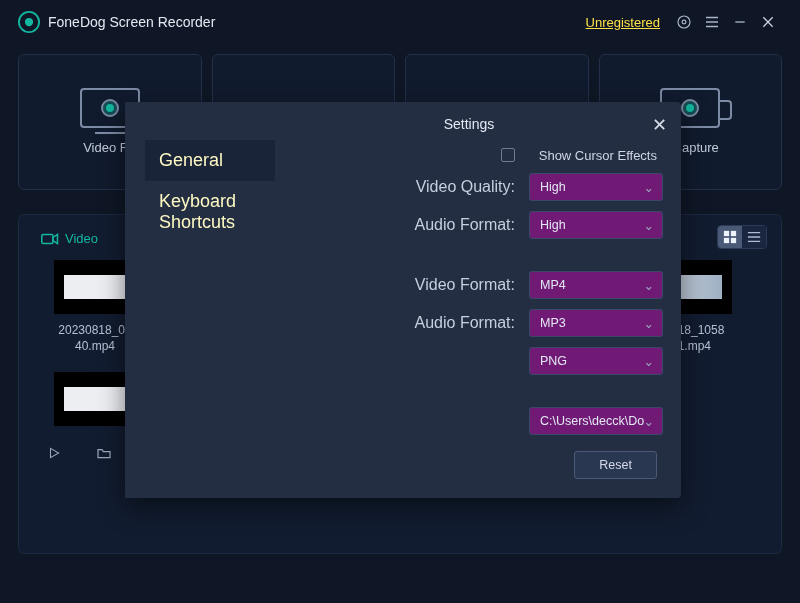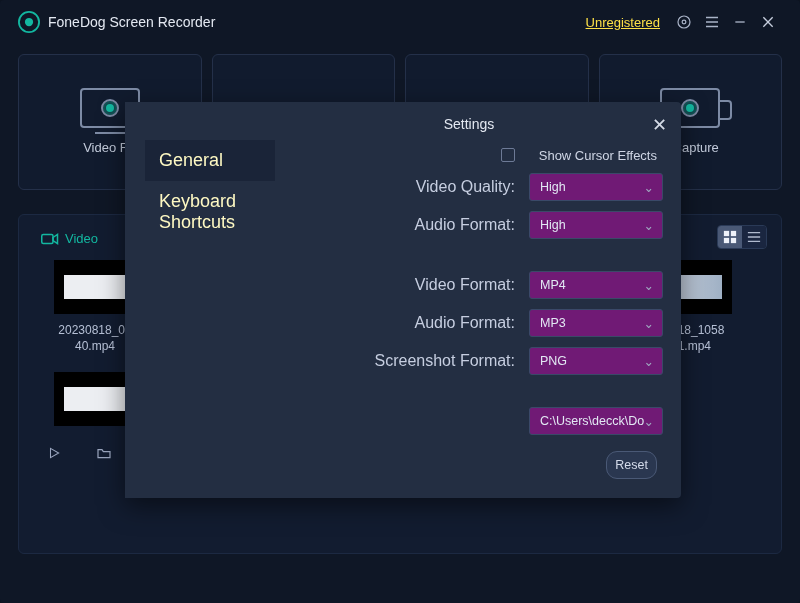--- a/index.html
+++ b/index.html
@@ -62,21 +62,21 @@
   .sc-label { font-size:13px; color:#cfd6e5; }
 
   .form-rows { display:flex; flex-direction:column; gap:10px; margin-top:10px; }
   .frow { display:flex; align-items:center; justify-content:flex-end; gap:10px; }
   .flabel { font-size:16px; color:#c6cee0; text-align:right; flex:1; padding-right:4px;}
   .fsel { width:134px; height:28px; background:#701a75; border:1px solid #3a4968; border-radius:3px; color:#e2e8f3; font-size:12.5px; padding:0 28px 0 10px; position:relative; display:flex; align-items:center; }
   .fsel .chev { position:absolute; right:8px; top:50%; transform:translateY(-50%); color:#9fa9c1; }
   .fgap { height:12px; }
 
   .reset-row { display:flex; justify-content:flex-end; margin-top:16px; padding-right:6px;}
-  .reset-btn { border:1px solid #4a5976; border-radius:11px; padding:6px 8px; font-size:12.5px; color:#d4dbea; cursor:pointer; background:#2a3750; }
+  .reset-btn { border:1px solid #4a5976; border-radius:3px; padding:6px 24px; font-size:12.5px; color:#d4dbea; cursor:pointer; background:#2a3750; }
 
 </style>
 </head>
 <body>
 
 <div class="app">
 
   <div class="titlebar">
     <div class="logo-wrap">
       <svg class="logo" viewBox="0 0 24 24">
@@ -285,21 +285,20 @@
             </div>
         </div>
         <div class="frow">
           <span class="flabel">Audio Format:</span>
           <div class="fsel">
               <span>MP3</span>
               <span class="chev">⌄</span>
             </div>
         </div>
         <div class="frow">
-          <span class="flabel">Screenshot Format:</span>
           <div class="fsel">
               <span>PNG</span>
               <span class="chev">⌄</span>
             </div>
         </div>
         <div class="fgap"></div>
         <div class="frow">
           <div class="fsel">
               <span>C:\Users\decck\Do</span>
               <span class="chev">⌄</span>

